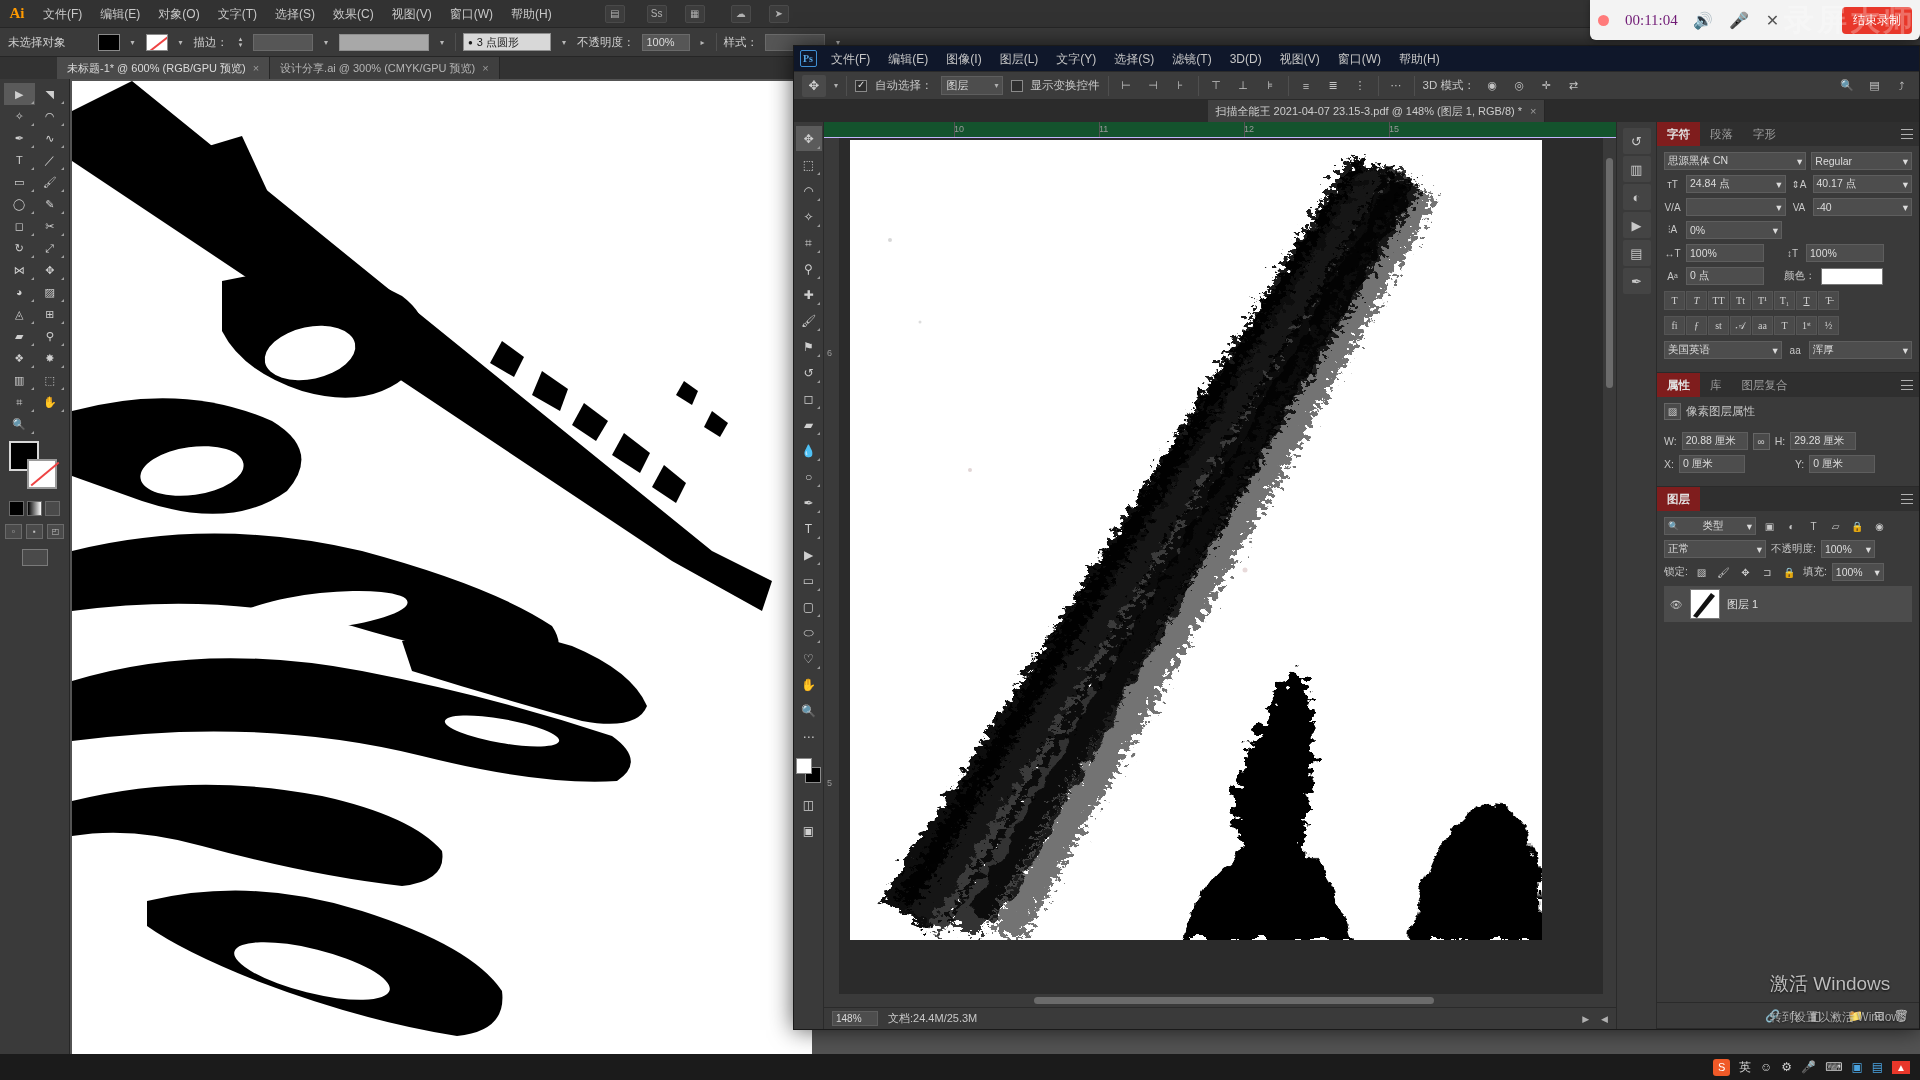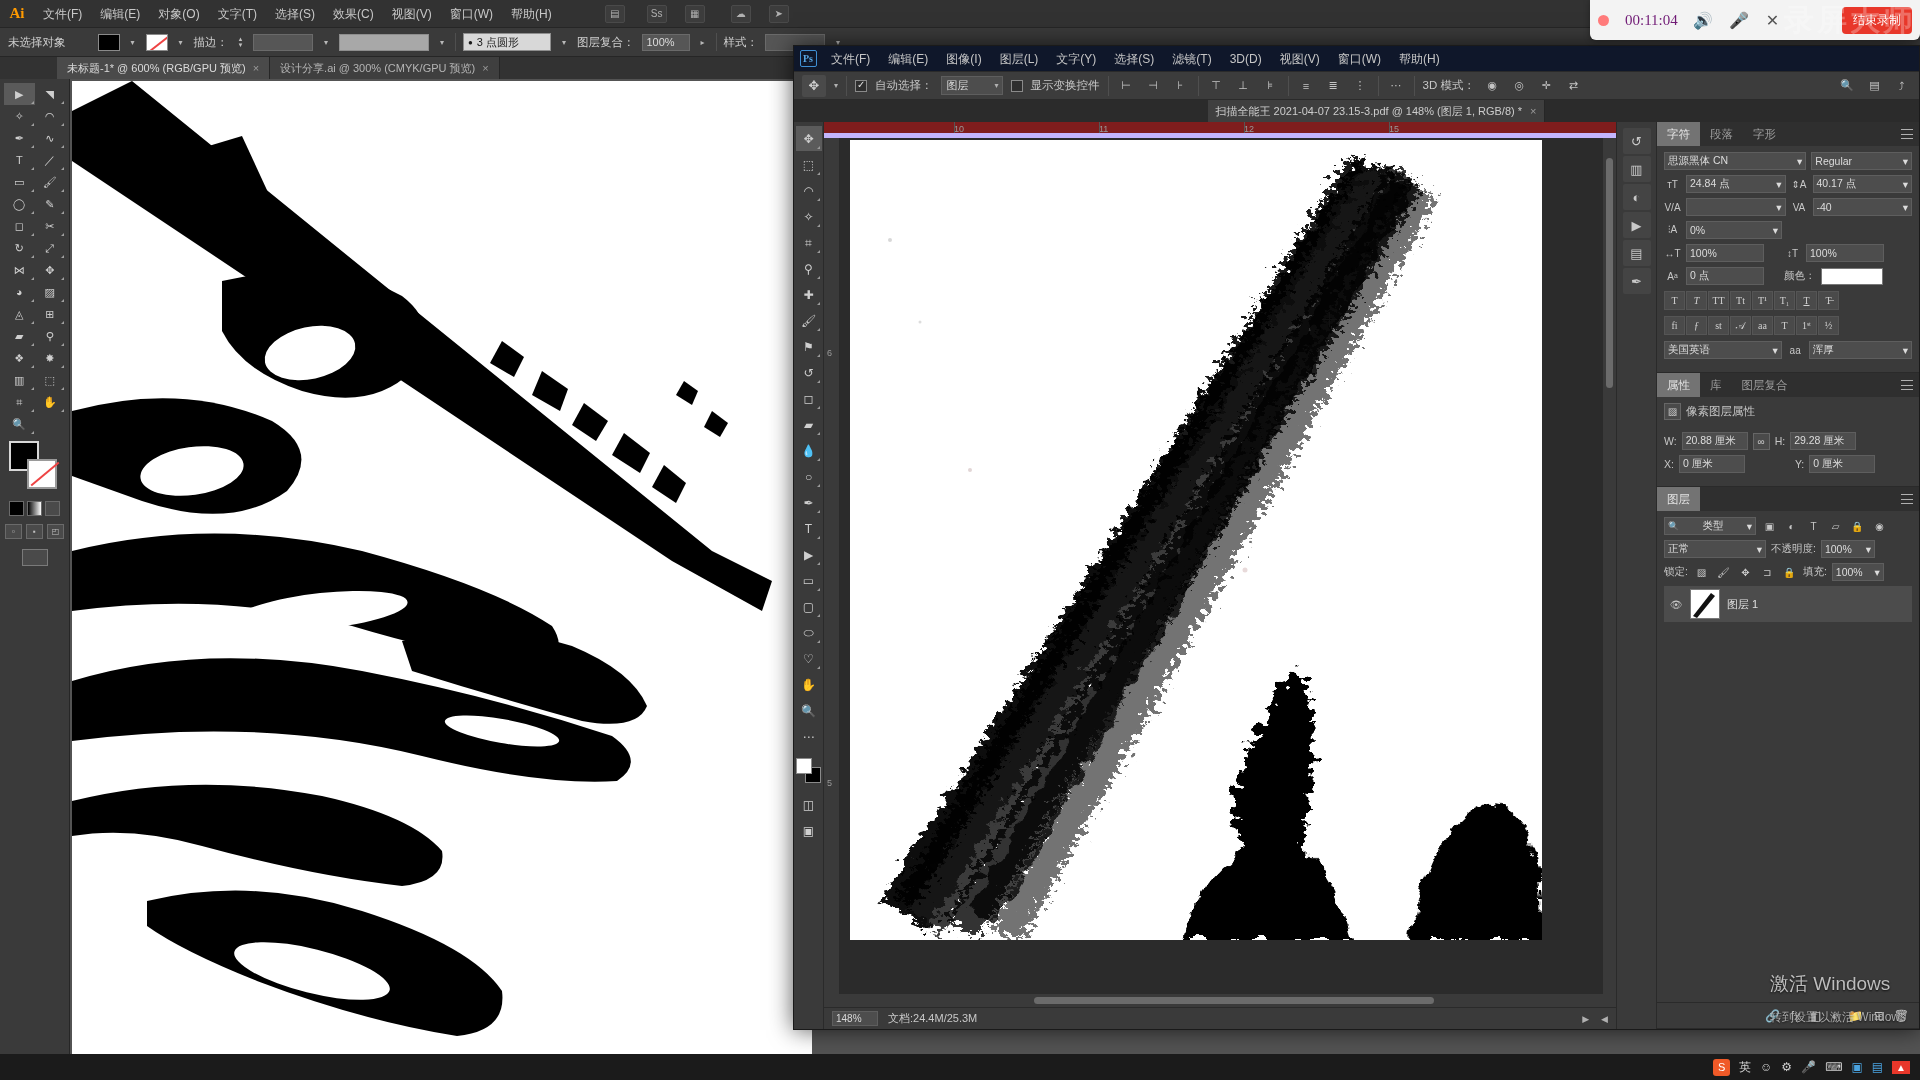--- a/index.html
+++ b/index.html
@@ -268,21 +268,21 @@
   .ps-bg {
     position: absolute; left: 9px; top: 9px; width: 16px; height: 16px;
     background: #000; border: 1px solid #8a8a8a;
   }
 
   .ps-canvas-wrap {
     flex: 1 1 auto; min-width: 0; display: flex; flex-direction: column;
     background: #2b2b2b;
   }
   .ps-ruler-h {
-    height: 16px; background: #7f1d1d; border-bottom: 5px solid #c4b5fd;
+    height: 16px; background: #14532d; border-bottom: 1px solid #c4b5fd;
     position: relative; overflow: hidden;
   }
   .ruler-tick {
     position: absolute; top: 0; width: 1px; height: 16px; background: #555;
   }
   .ruler-num {
     position: absolute; top: 2px; font-size: 9px; color: #9a9a9a;
   }
   .ps-canvas-row { flex: 1 1 auto; display: flex; min-height: 0; }
   .ps-ruler-v {
@@ -350,21 +350,21 @@
   }
   .panel { border-bottom: 1px solid #2a2a2a; }
   .panel-tabs {
     height: 24px; background: #2f2f2f; display: flex; align-items: flex-end;
     position: relative;
   }
   .panel-tab {
     height: 24px; padding: 0 10px; font-size: 11.5px; color: #9c9c9c;
     display: flex; align-items: center; white-space: nowrap;
   }
-  .panel-tab.active { background: #737373; color: #e2e2e2; }
+  .panel-tab.active { background: #7f1d1d; color: #e2e2e2; font-weight: bold; }
   .panel-menu {
     position: absolute; right: 6px; top: 7px; width: 12px; height: 10px;
     display: flex; flex-direction: column; justify-content: space-between;
   }
   .panel-menu i { display: block; height: 1px; background: #b0b0b0; }
   .panel-body { padding: 6px 7px 8px; }
   .row { display: flex; align-items: center; gap: 5px; margin-bottom: 5px; }
   .fld {
     height: 18px; background: #4d4d4d; border: 1px solid #5e5e5e;
     font-size: 10.5px; color: #dcdcdc; display: flex; align-items: center;
@@ -493,21 +493,21 @@
       <div class="cb-field w60"></div>
       <div class="cb-caret">▾</div>
       <div class="cb-field w90"></div>
       <div class="cb-caret">▾</div>
       <div class="cb-sep"></div>
       <div class="cb-brush">
         <span style="font-size:8px">●</span>
         <span>3 点圆形</span>
       </div>
       <div class="cb-caret">▾</div>
-      <div class="cb-label">图层复合：</div>
+      <div class="cb-label">不透明度：</div>
       <div class="cb-field w48">100%</div>
       <div class="cb-caret">▸</div>
       <div class="cb-sep"></div>
       <div class="cb-label">样式：</div>
       <div class="cb-field w60"></div>
       <div class="cb-caret">▾</div>
     </div>
 
     <div class="ai-tabbar">
       <div style="width:57px"></div>

